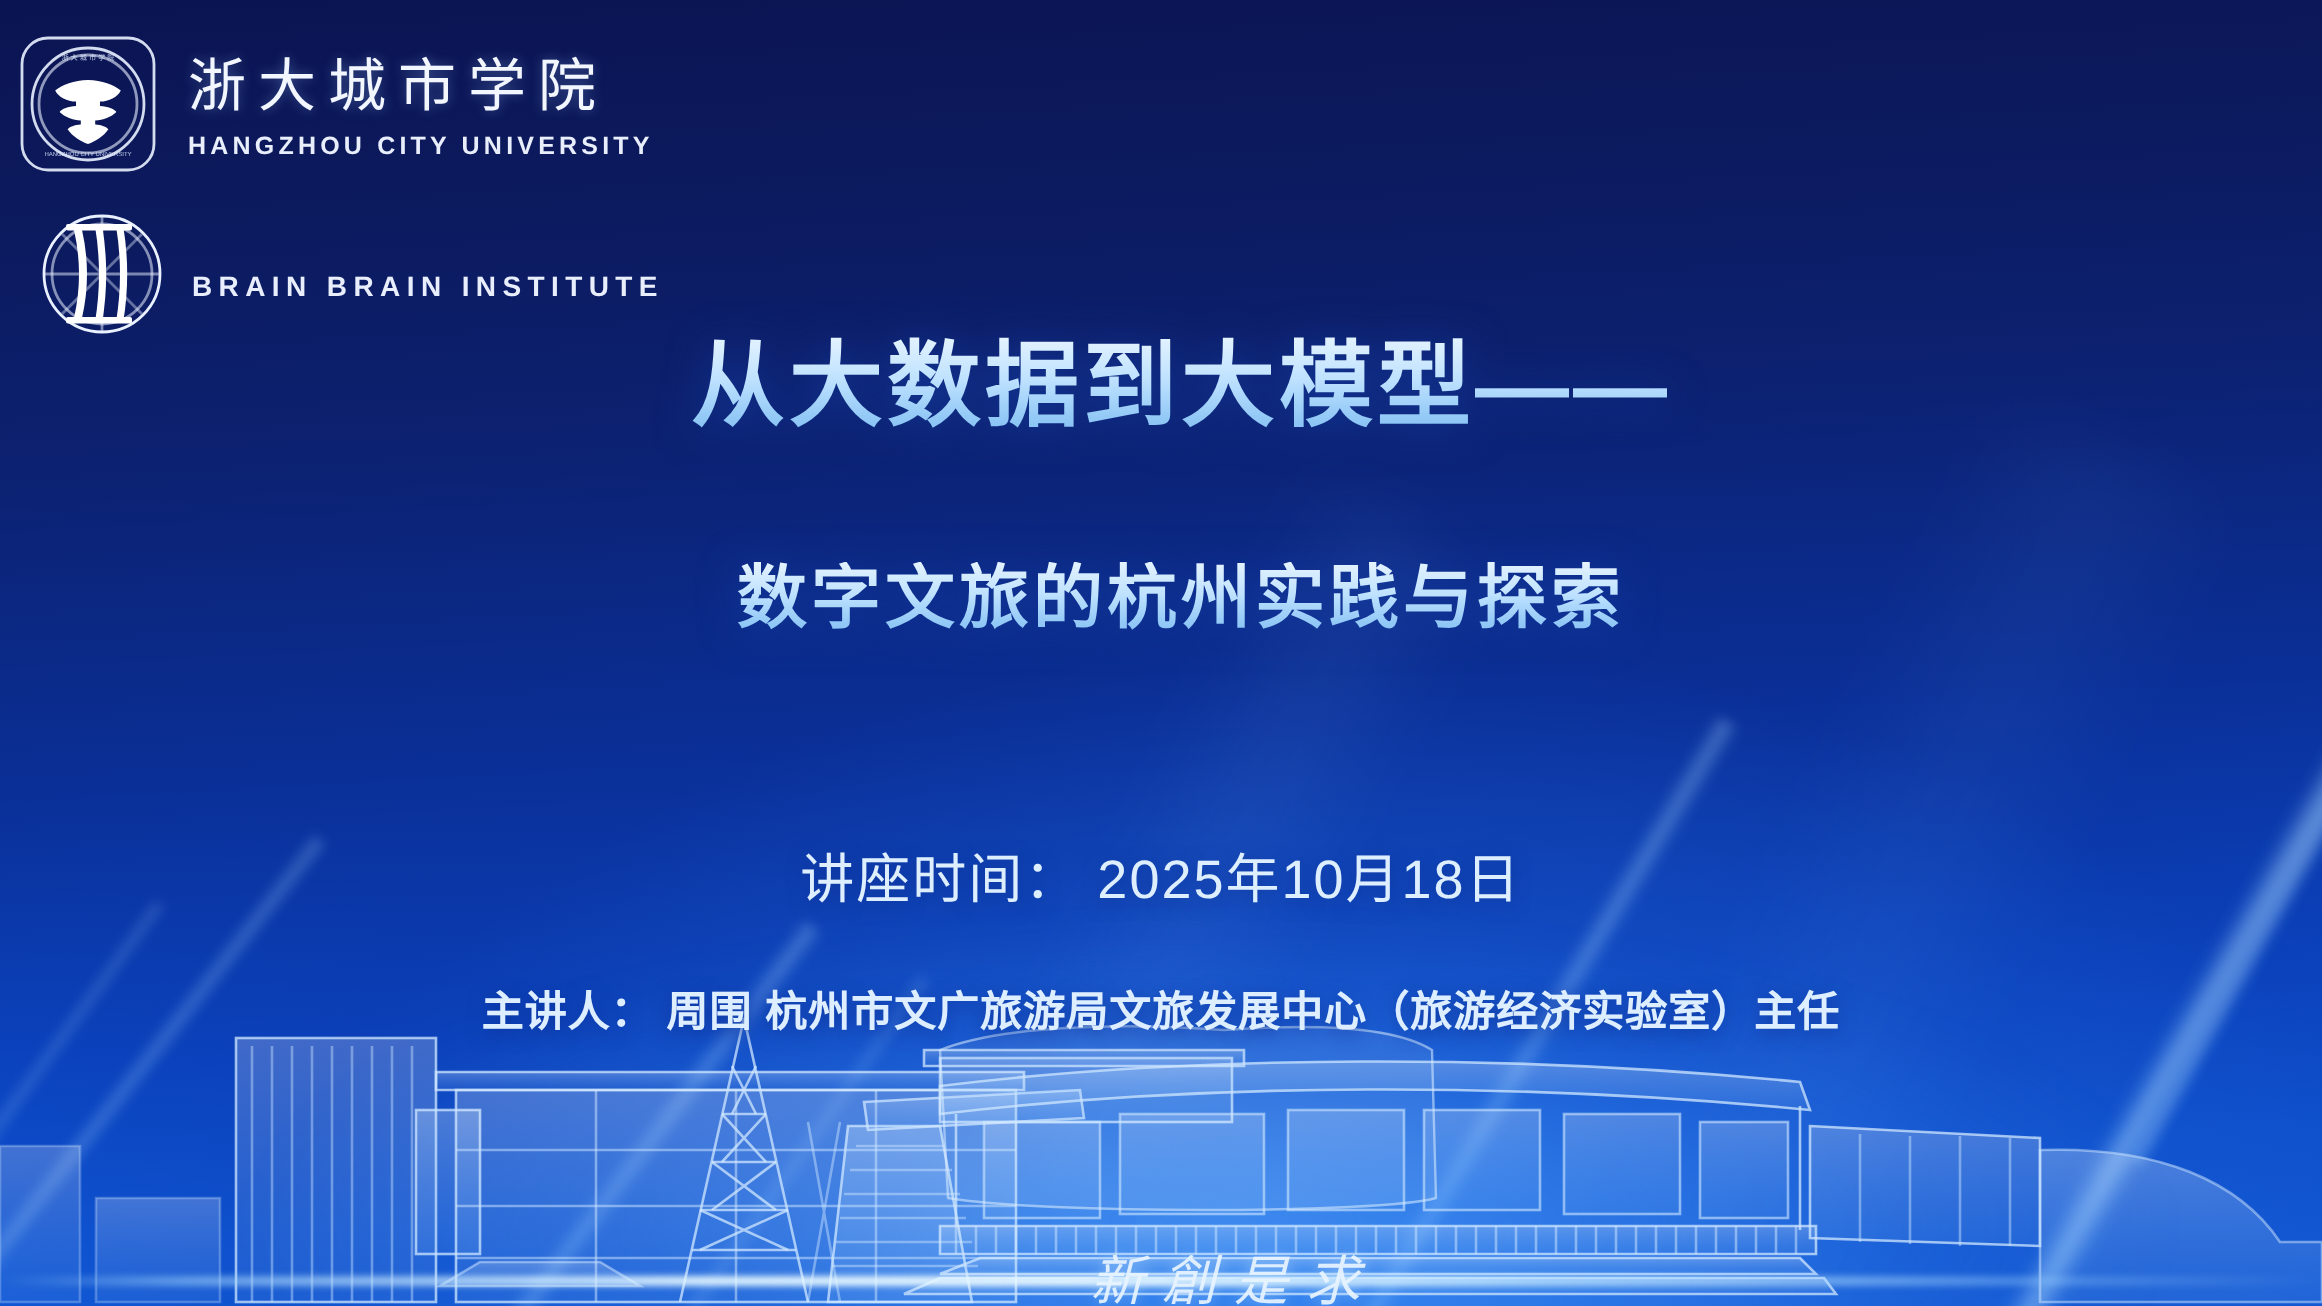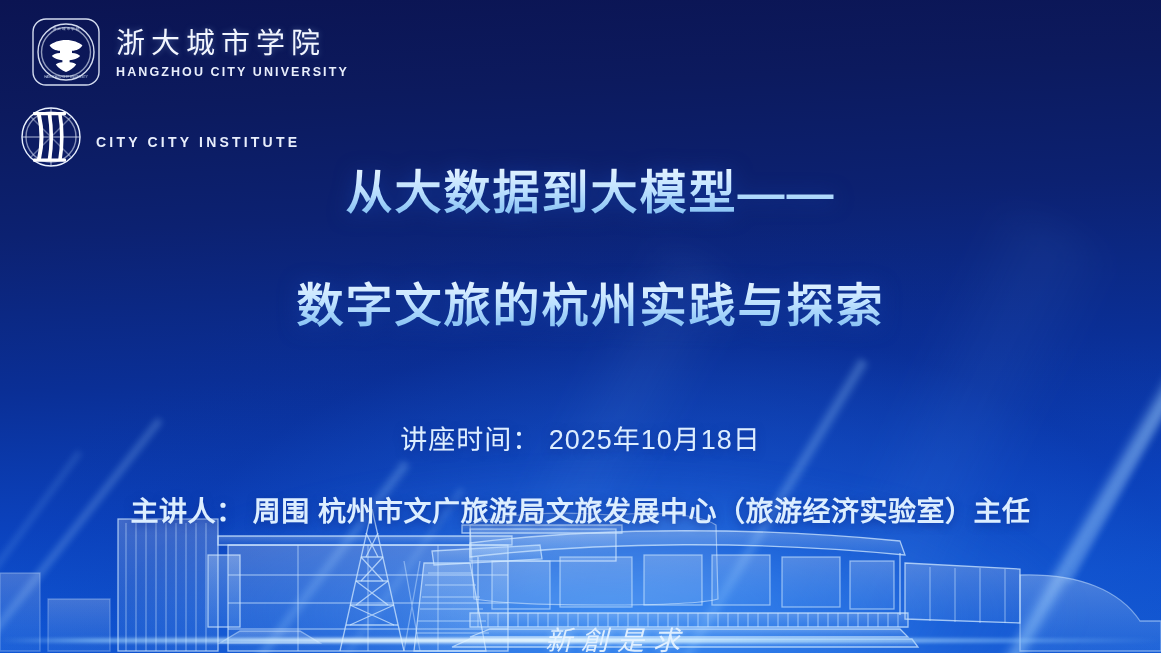--- a/index.html
+++ b/index.html
@@ -58,21 +58,21 @@
     position: absolute; left: 0; right: 0; bottom: 10px; height: 5px;
     background: linear-gradient(to right,
       rgba(130,200,255,0) 0%, rgba(160,215,255,0.5) 8%,
       rgba(225,245,255,0.95) 30%, rgba(235,250,255,1) 48%,
       rgba(190,230,255,0.8) 66%, rgba(150,205,255,0.4) 86%, rgba(130,200,255,0) 100%);
     filter: blur(1.6px);
   }
 
   
   .logo-block { position: absolute; display: flex; align-items: center; }
-  .logo-hcu { left: 28px; top: 14px; }
+  .logo-hcu { left: 6px; top: 14px; }
   .logo-cbi { left: 18px; top: 104px; }
 
   .logo-mark { flex: 0 0 auto; }
   .logo-text { margin-left: 12px; display: flex; flex-direction: column; justify-content: center; }
   .logo-cn {
     color: #f2f6ff; line-height: 1; white-space: nowrap;
     text-shadow: 0 0 6px rgba(160,200,255,0.35);
   }
   .logo-hcu .logo-cn { font-size: 29px; letter-spacing: 6px; font-weight: 500; }
   .logo-cbi .logo-cn { font-size: 28px; letter-spacing: 1.5px; font-weight: 700; }
@@ -90,32 +90,32 @@
     line-height: 1.08;
     background: linear-gradient(180deg, #e4f3ff 0%, #bfe2ff 42%, #95caf7 78%, #7fbdf2 100%);
     -webkit-background-clip: text;
     background-clip: text;
     color: transparent;
     -webkit-text-fill-color: transparent;
     filter: drop-shadow(0 2px 10px rgba(20,60,160,0.85));
     white-space: nowrap;
   }
   .title-line.l1 { font-size: 47px; }
-  .title-line.l2 { font-size: 47px; margin-top: 62px; }
+  .title-line.l2 { font-size: 35px; margin-top: 62px; }
 
   .meta-wrap { position: absolute; left: 0; right: 0; top: 418px; text-align: center; }
   .meta-date {
     font-size: 27px; font-weight: 400; letter-spacing: 1px;
     color: #ddeeff;
     text-shadow: 0 2px 9px rgba(15,50,150,0.8);
     white-space: nowrap;
   }
   .meta-speaker {
     margin-top: 32px;
-    font-size: 28px; font-weight: 700; letter-spacing: 0.5px;
+    font-size: 21px; font-weight: 700; letter-spacing: 0.5px;
     color: #dceeff;
     text-shadow: 0 2px 9px rgba(15,50,150,0.8);
     white-space: nowrap;
   }
 
   
   .motto {
     position: absolute; left: 545px; top: 619px;
     font-family: "Liberation Serif", "DejaVu Serif", serif;
     font-size: 27px;
@@ -328,21 +328,21 @@
         <g fill="#ffffff">
           <path d="M19 11 q5 22 0 44 l4 0 q5 -22 0 -44 Z"></path>
           <path d="M29.5 9 q4 24 0 48 l3.6 0 q4 -24 0 -48 Z"></path>
           <path d="M40 9 q4 24 0 48 l3.6 0 q4 -24 0 -48 Z"></path>
           <rect x="15" y="8" width="33" height="3.2" rx="1"></rect>
           <rect x="15" y="54.5" width="33" height="3.2" rx="1"></rect>
         </g>
       </svg>
     </span>
     <span class="logo-text">
-      <span class="logo-en">CITY CITY INSTITUTE</span>
+      <span class="logo-en">BRAIN BRAIN INSTITUTE</span>
     </span>
   </div>
 
   <div class="title-wrap">
     <div class="title-line l1">从大数据到大模型——</div>
     <div class="title-line l2">数字文旅的杭州实践与探索</div>
   </div>
 
   <div class="meta-wrap">
     <div class="meta-date">讲座时间： 2025年10月18日</div>

